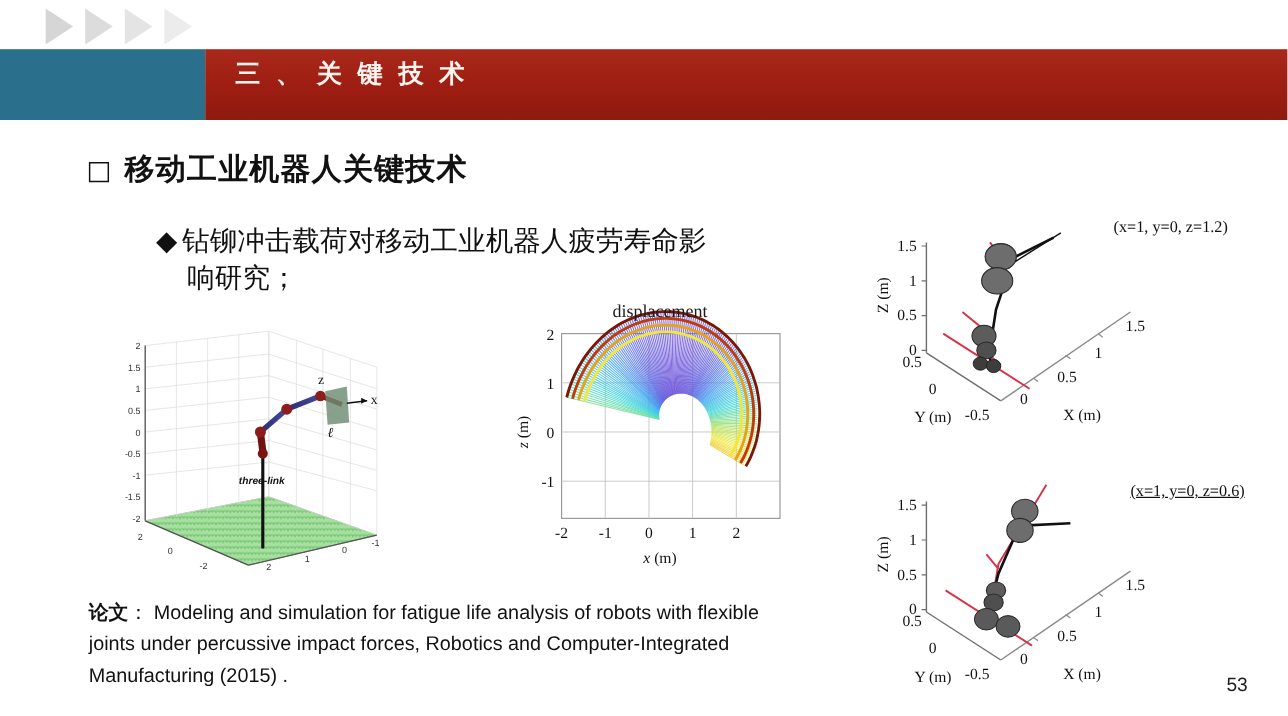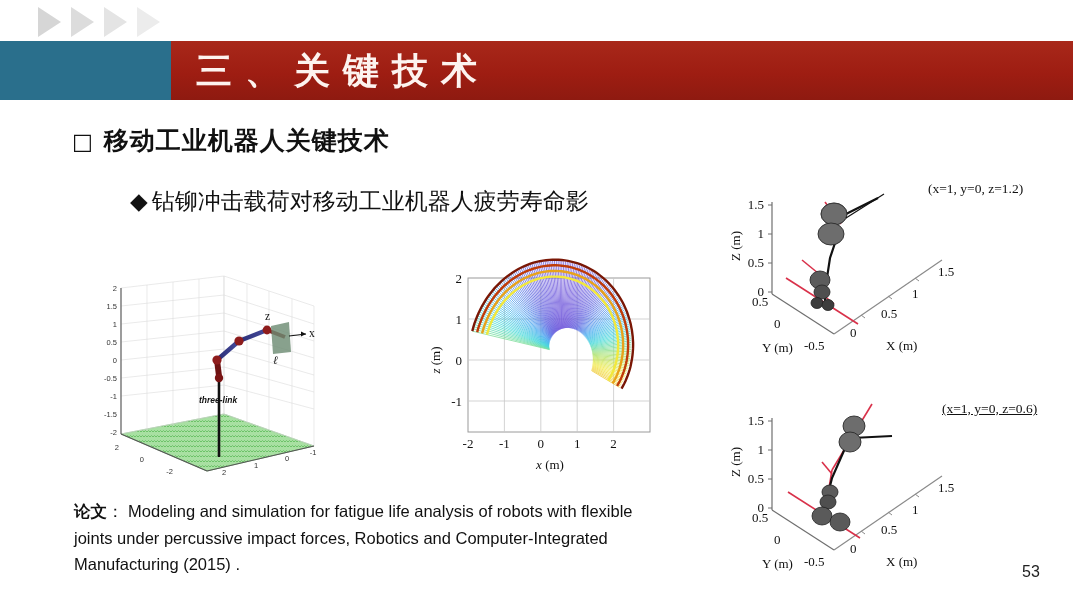--- a/index.html
+++ b/index.html
@@ -17,21 +17,21 @@
   .a2{ border-left:23px solid #dcdcdc; }
   .a3{ border-left:23px solid #e4e4e4; }
   .a4{ border-left:23px solid #ececec; }
 
   
   .band{ position:absolute; left:0; top:41px; width:1073px; height:59px; }
   .band-teal{ position:absolute; left:0; top:0; width:171px; height:59px; background:#2a6f8c; }
   .band-red{ position:absolute; left:171px; top:0; width:902px; height:59px;
              background:linear-gradient(180deg,#a8281a 0%, #9e1d12 55%, #8e1a10 100%); }
   .band-title{ position:absolute; left:196px; top:47px; color:#fdf3ef;
-               font-size:36px; font-weight:bold; letter-spacing:13px;
+               font-size:21px; font-weight:bold; letter-spacing:13px;
                font-family:"DejaVu Sans","Liberation Sans",sans-serif;text-align:right; }
 
   
   .h-sec{ position:absolute; left:72px; top:124px; font-size:25px; font-weight:bold;
           letter-spacing:1px; font-family:"DejaVu Sans","Liberation Sans",sans-serif; }
   .h-sec .sq{ font-size:22px; margin-right:10px; }
 
   .h-bullet{ position:absolute; left:130px; top:186px; width:570px; font-size:23px;
              line-height:1.35; font-family:"DejaVu Sans","Liberation Sans",sans-serif;}
   .h-bullet .dia{ margin-right:4px; }
@@ -79,20 +79,21 @@
   <div class="band-red"></div>
 </div>
 <div class="band-title">三、关键技术</div>
 
 <div class="h-sec">
   <span class="sq">□</span><span>移动工业机器人关键技术</span>
 </div>
 
 <div class="h-bullet">
   <span class="dia">◆</span><span>钻铆冲击载荷对移动工业机器人疲劳寿命影</span>
+  <span class="l2">响研究；</span>
 </div>
 
 <div class="fig1">
   <svg width="222" height="208" viewBox="0 0 222 208">
     <defs>
       <pattern id="grass" width="6" height="5" patternUnits="userSpaceOnUse">
         <rect width="6" height="5" fill="#a8e0a2"></rect>
         <path d="M0 4 q1.5 -3 3 0 q1.5 -3 3 0" stroke="#6cc268" stroke-width="1" fill="none"></path>
       </pattern>
       <linearGradient id="lnk" x1="0" y1="0" x2="1" y2="0">
@@ -158,20 +159,21 @@
     <polygon points="207,66 202,63.5 202,68.5" fill="#111"></polygon>
     <text x="210" y="69" class="axlab-sm">x</text>
 
     <text x="166" y="52" class="axlab-sm">z</text>
     <text x="174" y="96" class="axlab-sm" font-style="italic">ℓ</text>
     <text x="100" y="135" font-size="8.5" font-weight="bold" font-style="italic" font-family="Liberation Sans, sans-serif" fill="#111">three-link</text>
   </svg>
 </div>
 
 <div class="fig2">
+  <div class="ftitle">displacement</div>
   <svg width="252" height="228" viewBox="0 0 252 228">
 
     <rect x="44" y="26" width="182" height="154" fill="#ffffff" stroke="#9a9a9a" stroke-width="1"></rect>
 
     <g stroke="#c8c8c8" stroke-width="0.8">
       <line x1="80.4" y1="26" x2="80.4" y2="180"></line>
       <line x1="116.8" y1="26" x2="116.8" y2="180"></line>
       <line x1="153.2" y1="26" x2="153.2" y2="180"></line>
       <line x1="189.6" y1="26" x2="189.6" y2="180"></line>
       <line x1="44" y1="67" x2="226" y2="67"></line>

